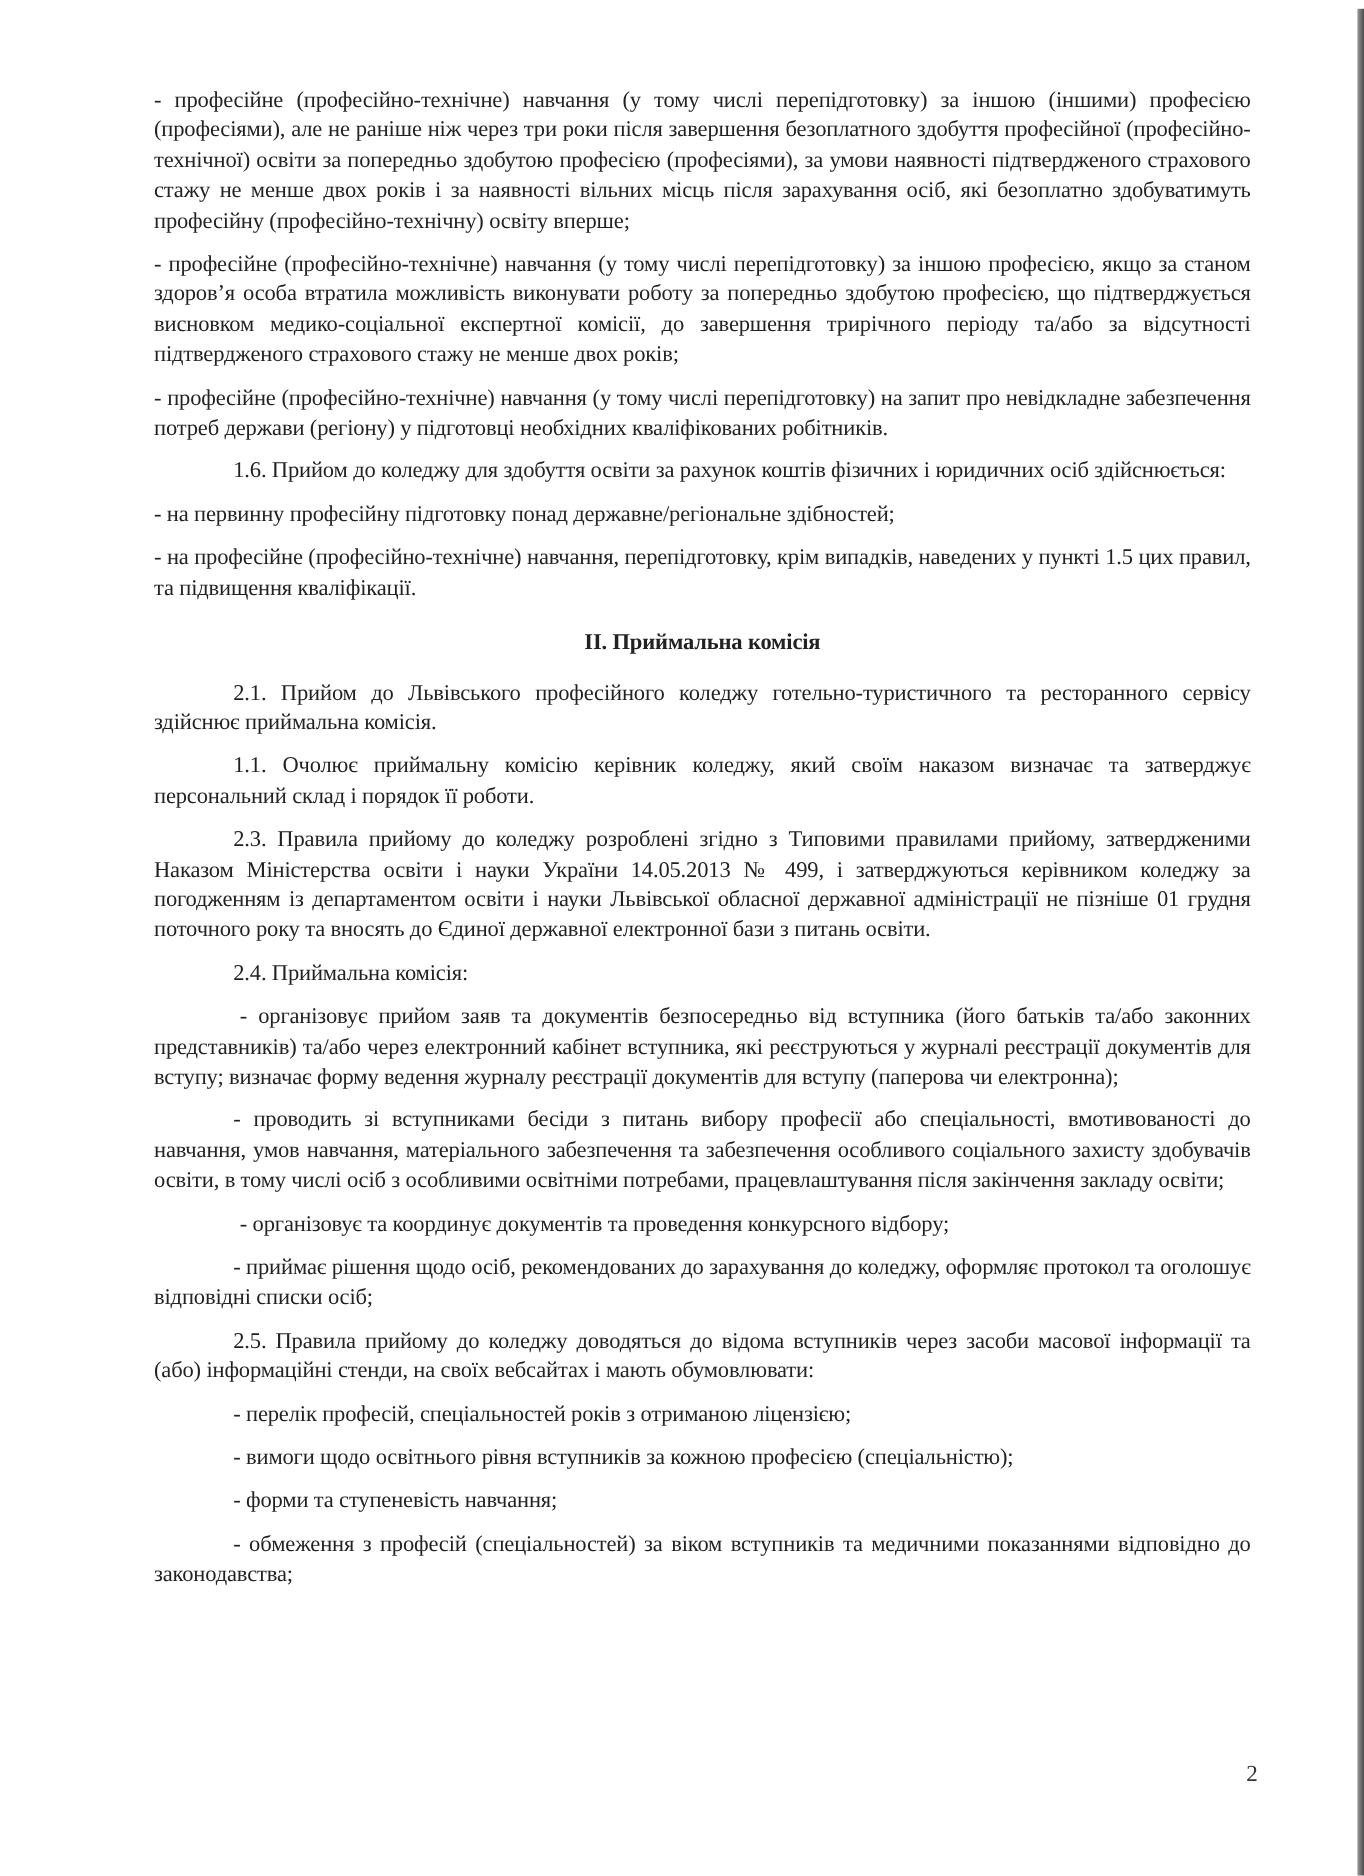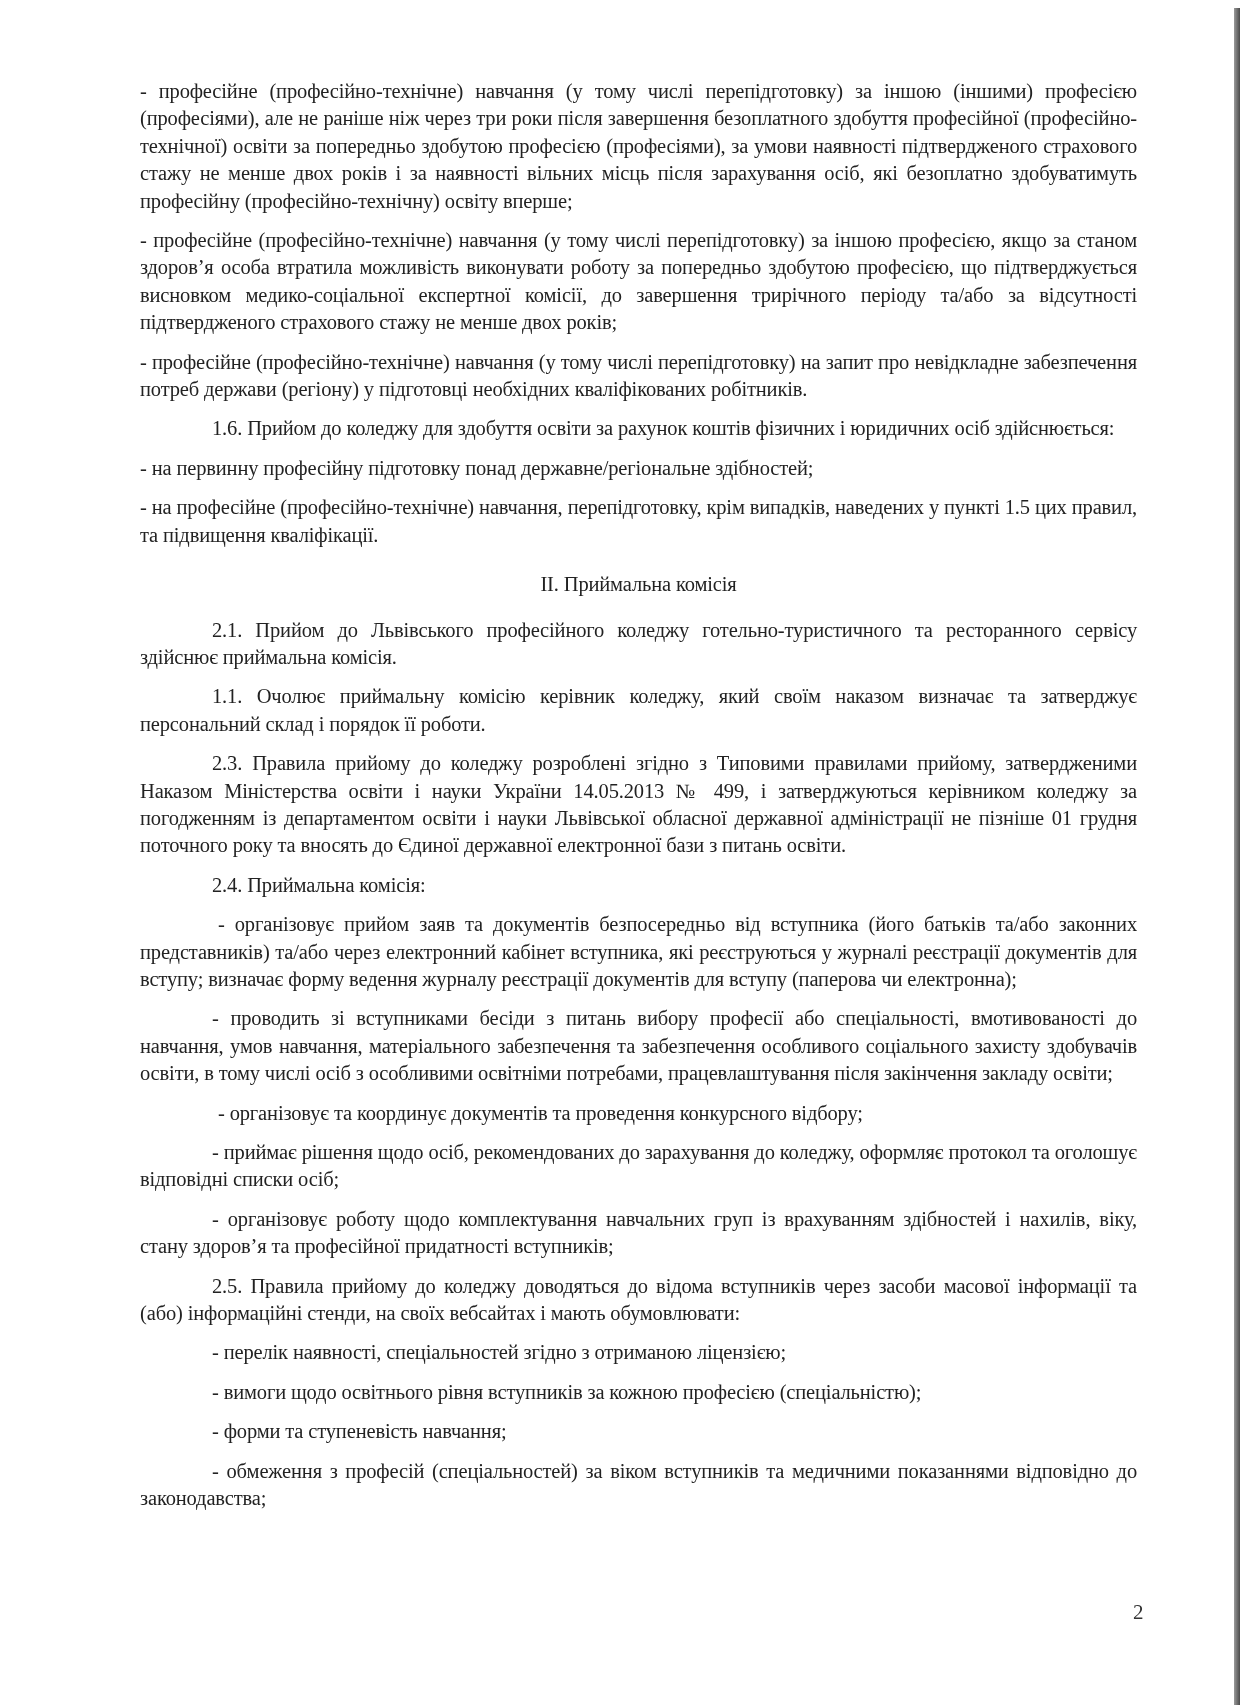--- a/index.html
+++ b/index.html
@@ -13,21 +13,21 @@
   }
   .page {
     position: absolute; left: 128px; top: 66px; width: 1021px;
     font-size: 20.5px; line-height: 27.4px; text-align: justify;
     letter-spacing: -0.15px;
   }
   .page p { margin: 12px; }
   .ind { text-indent: 72px; }
   .ind2 { text-indent: 78px; }
   .heading {
-    text-align: center; font-weight: normal; margin-top: 22px !important; margin-bottom: 18px !important;
+    text-align: center; font-weight: bold; margin-top: 22px !important; margin-bottom: 18px !important;
   }
   .page-number {
     position: absolute; left: 1133px; top: 1600px; font-size: 21px;
     font-family: "Liberation Serif", serif; color: #333;
   }
 </style>
 </head>
 <body>
 
 <div class="scan-edge"></div>
@@ -44,22 +44,21 @@
   <p class="heading">II. Приймальна комісія</p>
   <div id="section-block">
       <p class="ind">2.1. Прийом до Львівського професійного коледжу готельно-туристичного та ресторанного сервісу здійснює приймальна комісія.</p>
       <p class="ind">1.1. Очолює приймальну комісію керівник коледжу, який своїм наказом визначає та затверджує персональний склад і порядок її роботи.</p>
       <p class="ind">2.3. Правила прийому до коледжу розроблені згідно з Типовими правилами прийому, затвердженими Наказом Міністерства освіти і науки України 14.05.2013 № 499, і затверджуються керівником коледжу за погодженням із департаментом освіти і науки Львівської обласної державної адміністрації не пізніше 01 грудня поточного року та вносять до Єдиної державної електронної бази з питань освіти.</p>
       <p class="ind">2.4. Приймальна комісія:</p>
       <p class="ind2">- організовує прийом заяв та документів безпосередньо від вступника (його батьків та/або законних представників)   та/або через електронний кабінет вступника, які реєструються у журналі реєстрації документів для вступу; визначає форму ведення журналу реєстрації документів для вступу (паперова чи електронна);</p>
       <p class="ind">- проводить зі вступниками бесіди з питань вибору професії або спеціальності, вмотивованості до навчання, умов навчання, матеріального забезпечення та забезпечення особливого соціального захисту здобувачів освіти, в тому числі осіб з особливими освітніми потребами, працевлаштування після закінчення закладу освіти;</p>
       <p class="ind2">- організовує та координує документів та проведення конкурсного відбору;</p>
       <p class="ind">- приймає рішення щодо осіб, рекомендованих до зарахування до коледжу, оформляє протокол та оголошує відповідні списки осіб;</p>
-      <p class="ind">- організовує роботу щодо комплектування навчальних груп із врахуванням здібностей і нахилів, віку, стану здоров’я та професійної придатності вступників;</p>
       <p class="ind">2.5. Правила прийому до коледжу доводяться до відома вступників через засоби масової інформації та (або) інформаційні стенди, на своїх вебсайтах і мають обумовлювати:</p>
-      <p class="ind">- перелік наявності, спеціальностей згідно з отриманою ліцензією;</p>
+      <p class="ind">- перелік професій, спеціальностей років з отриманою ліцензією;</p>
       <p class="ind">- вимоги щодо освітнього рівня вступників за кожною професією (спеціальністю);</p>
       <p class="ind">- форми та ступеневість навчання;</p>
       <p class="ind">- обмеження з професій (спеціальностей) за віком вступників та медичними показаннями відповідно до законодавства;</p>
     </div>
 </div>
 
 <div class="page-number">2</div>
 
 </body></html>

